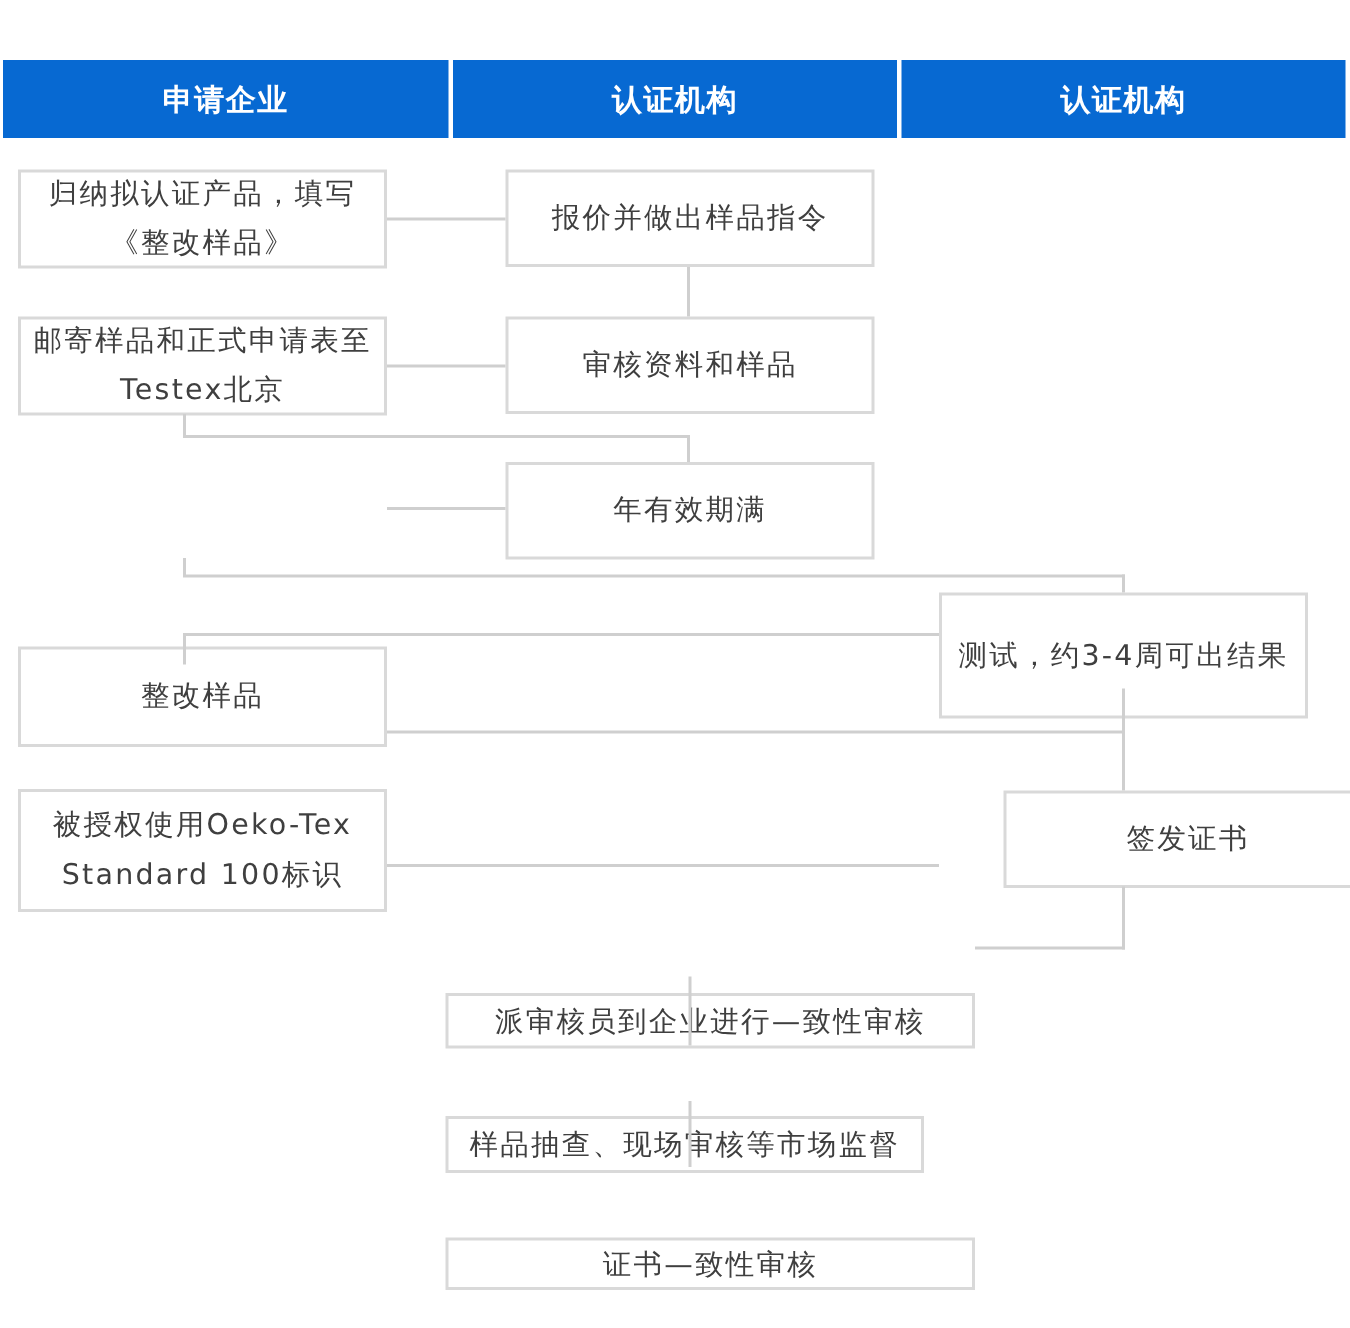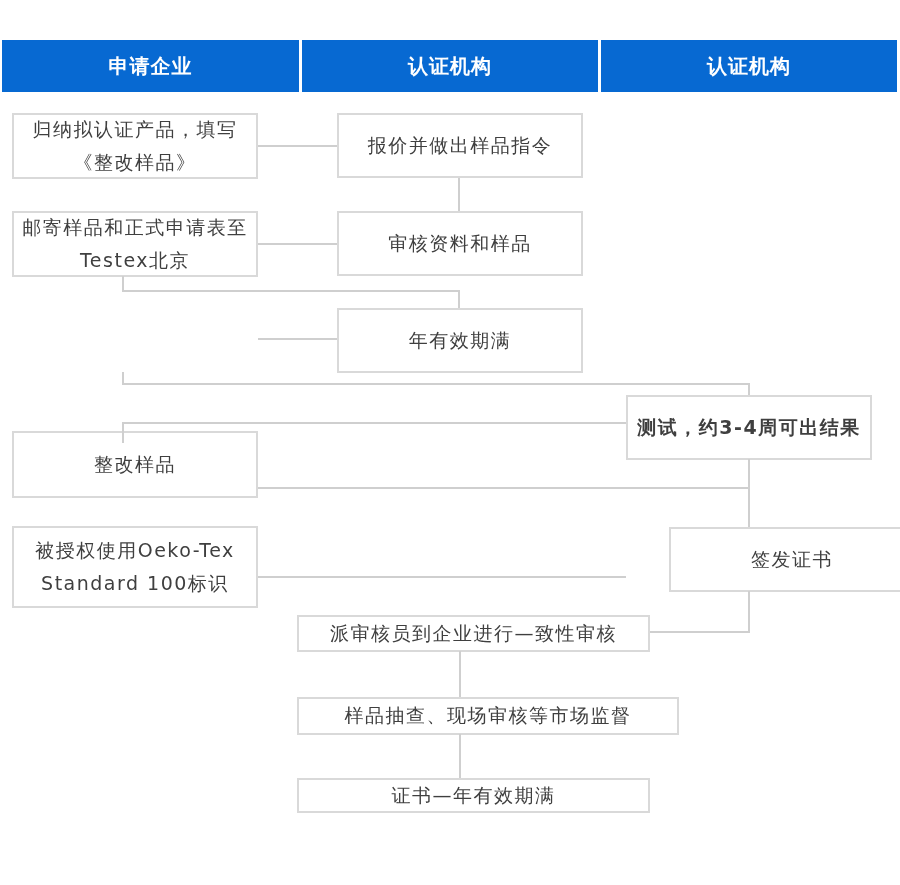--- a/index.html
+++ b/index.html
@@ -22,21 +22,21 @@
     display:flex;align-items:center;justify-content:center;
     box-sizing:border-box;
   }
   .box{
     position:absolute;background:var(--background);
     border:2px solid var(--box-border);box-sizing:border-box;
     color:var(--box-text);font-size:19px;line-height:33px;letter-spacing:1.5px;
     display:flex;align-items:center;justify-content:center;
     text-align:center;white-space:pre-line;
   }
-  .box.small{line-height:normal;}
+  .box.small{line-height:normal;margin-top:47px;}
   .line{position:absolute;background:var(--connector);}
   .line.h{height:2px;}
   .line.v{width:2px;}
 </style>
 </head>
 <body>
 
 <div class="canvas">
 
   <div class="hdr-cell" style="left:2px;width:297px;">申请企业</div>
@@ -48,26 +48,26 @@
   <div class="box" style="left:12px;top:211px;width:246px;height:66px;">邮寄样品和正式申请表至
 Testex北京</div>
   <div class="box" style="left:12px;top:431px;width:246px;height:67px;">整改样品</div>
   <div class="box" style="left:12px;top:526px;width:246px;height:82px;">被授权使用Oeko-Tex
 Standard 100标识</div>
 
   <div class="box" style="left:337px;top:113px;width:246px;height:65px;">报价并做出样品指令</div>
   <div class="box" style="left:337px;top:211px;width:246px;height:65px;">审核资料和样品</div>
   <div class="box" style="left:337px;top:308px;width:246px;height:65px;">年有效期满</div>
 
-  <div class="box" style="left:626px;top:395px;width:246px;height:65px;font-weight:bold;">测试，约3-4周可出结果</div>
+  <div class="box" style="left:626px;top:395px;width:246px;height:84px;">测试，约3-4周可出结果</div>
   <div class="box" style="left:624px;top:527px;width:246px;height:65px;margin-left:45px;">签发证书</div>
 
   <div class="box small" style="left:297px;top:615px;width:353px;height:37px;">派审核员到企业进行—致性审核</div>
-  <div class="box small" style="left:297px;top:697px;width:382px;height:38px;">样品抽查、现场审核等市场监督</div>
-  <div class="box small" style="left:297px;top:778px;width:353px;height:35px;">证书—年有效期满</div>
+  <div class="box small" style="left:297px;top:697px;width:319px;height:38px;">样品抽查、现场审核等市场监督</div>
+  <div class="box small" style="left:297px;top:778px;width:353px;height:35px;">证书—致性审核</div>
 
   <div class="line h" style="left:258px;top:145px;width:79px;"></div>
   <div class="line v" style="left:458px;top:178px;height:33px;"></div>
   <div class="line h" style="left:258px;top:243px;width:79px;"></div>
 
   <div class="line v" style="left:122px;top:276px;height:15px;"></div>
   <div class="line h" style="left:122px;top:290px;width:338px;"></div>
   <div class="line v" style="left:458px;top:290px;height:18px;"></div>
 
   <div class="line h" style="left:258px;top:338px;width:79px;"></div>

